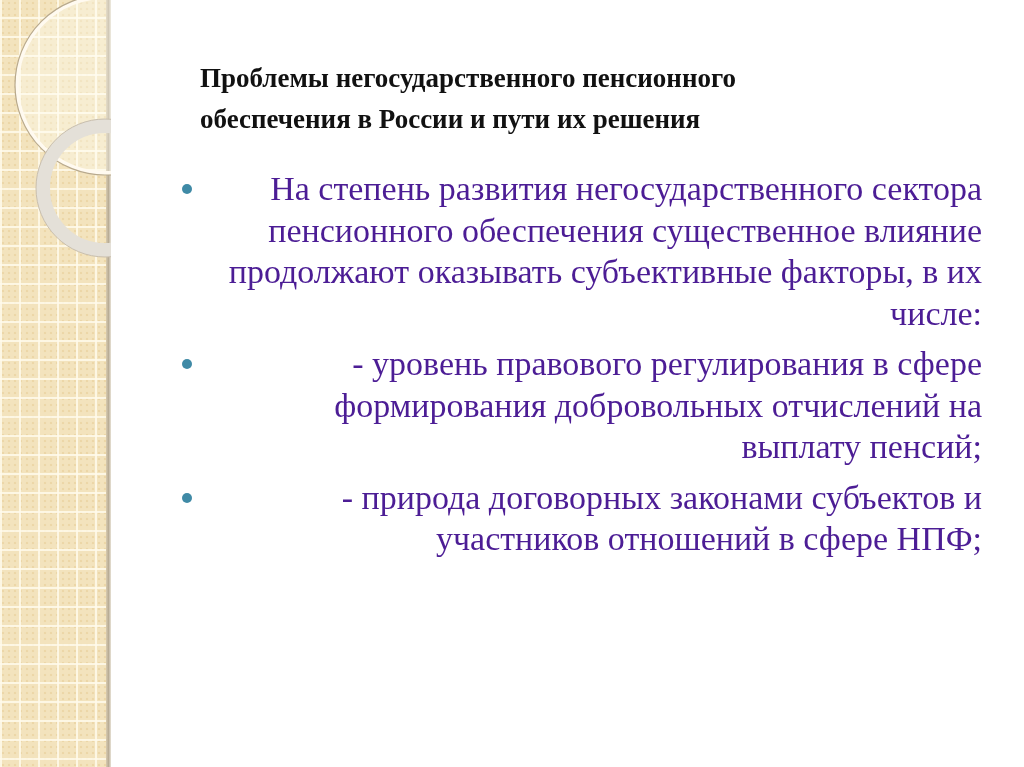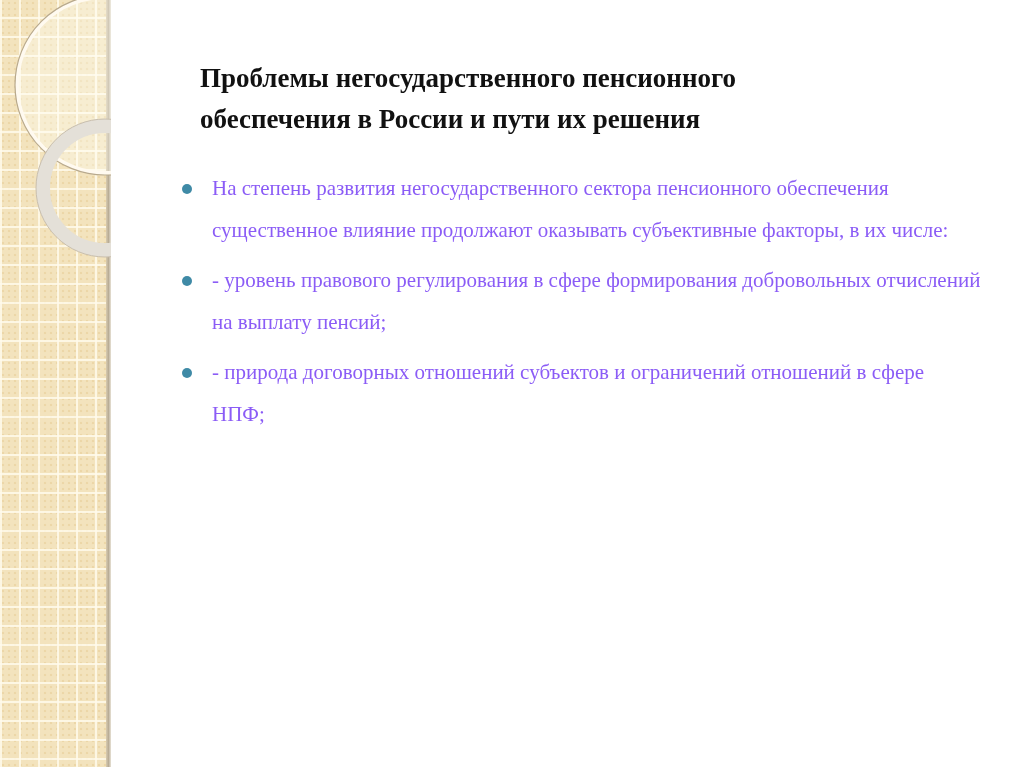--- a/index.html
+++ b/index.html
@@ -13,21 +13,21 @@
       radial-gradient(circle, rgba(230,205,150,0.55) 1.2px, transparent 1.6px);
     background-size:19px 19px, 19px 19px, 6px 6px;
   }
   .side-edge { position:absolute; left:106px; top:0; width:5px; height:767px; background:linear-gradient(90deg,#d8cbb0,#b9ad96,#e8e2d6); }
   .deco { position:absolute; left:0; top:0; width:111px; height:260px; overflow:hidden; }
   .slide-title {
     position:absolute; left:200px; top:58px; width:760px; text-align:left;
     font-weight:bold; font-size:27px; line-height:41px; color:#111;
   }
   .content { position:absolute; left:182px; top:168px; width:800px; }
-  .bullet { position:relative; padding-left:30px; font-size:21px; line-height:41.5px; color:#8b5cf6; margin-bottom:9px; }
+  .bullet { position:relative; padding-left:30px; font-size:34px; line-height:41.5px; color:#4c1d95; margin-bottom:9px;text-align:right; }
   .dot { position:absolute; left:0; top:16px; width:10px; height:10px; border-radius:50%; background:#3f8aa6; }
 </style>
 </head>
 <body>
 
 <div class="side-panel"></div>
 <div class="side-edge"></div>
 <svg class="deco" viewBox="0 0 111 260">
   <circle cx="105" cy="85" r="88" fill="rgba(255,255,245,0.35)" stroke="#fffaf0" stroke-width="4"></circle>
   <circle cx="105" cy="85" r="90" fill="none" stroke="#b8a98c" stroke-width="1.2"></circle>
@@ -44,15 +44,15 @@
   <div class="bullet">
     <span class="dot"></span>
     <span>На степень развития негосударственного сектора пенсионного обеспечения существенное влияние продолжают оказывать субъективные факторы, в их числе:</span>
   </div>
   <div class="bullet">
     <span class="dot"></span>
     <span>- уровень правового регулирования в сфере формирования добровольных отчислений на выплату пенсий;</span>
   </div>
   <div class="bullet">
     <span class="dot"></span>
-    <span>- природа договорных отношений субъектов и ограничений отношений в сфере НПФ;</span>
+    <span>- природа договорных законами субъектов и участников отношений в сфере НПФ;</span>
   </div>
 </div>
 
 </body></html>

